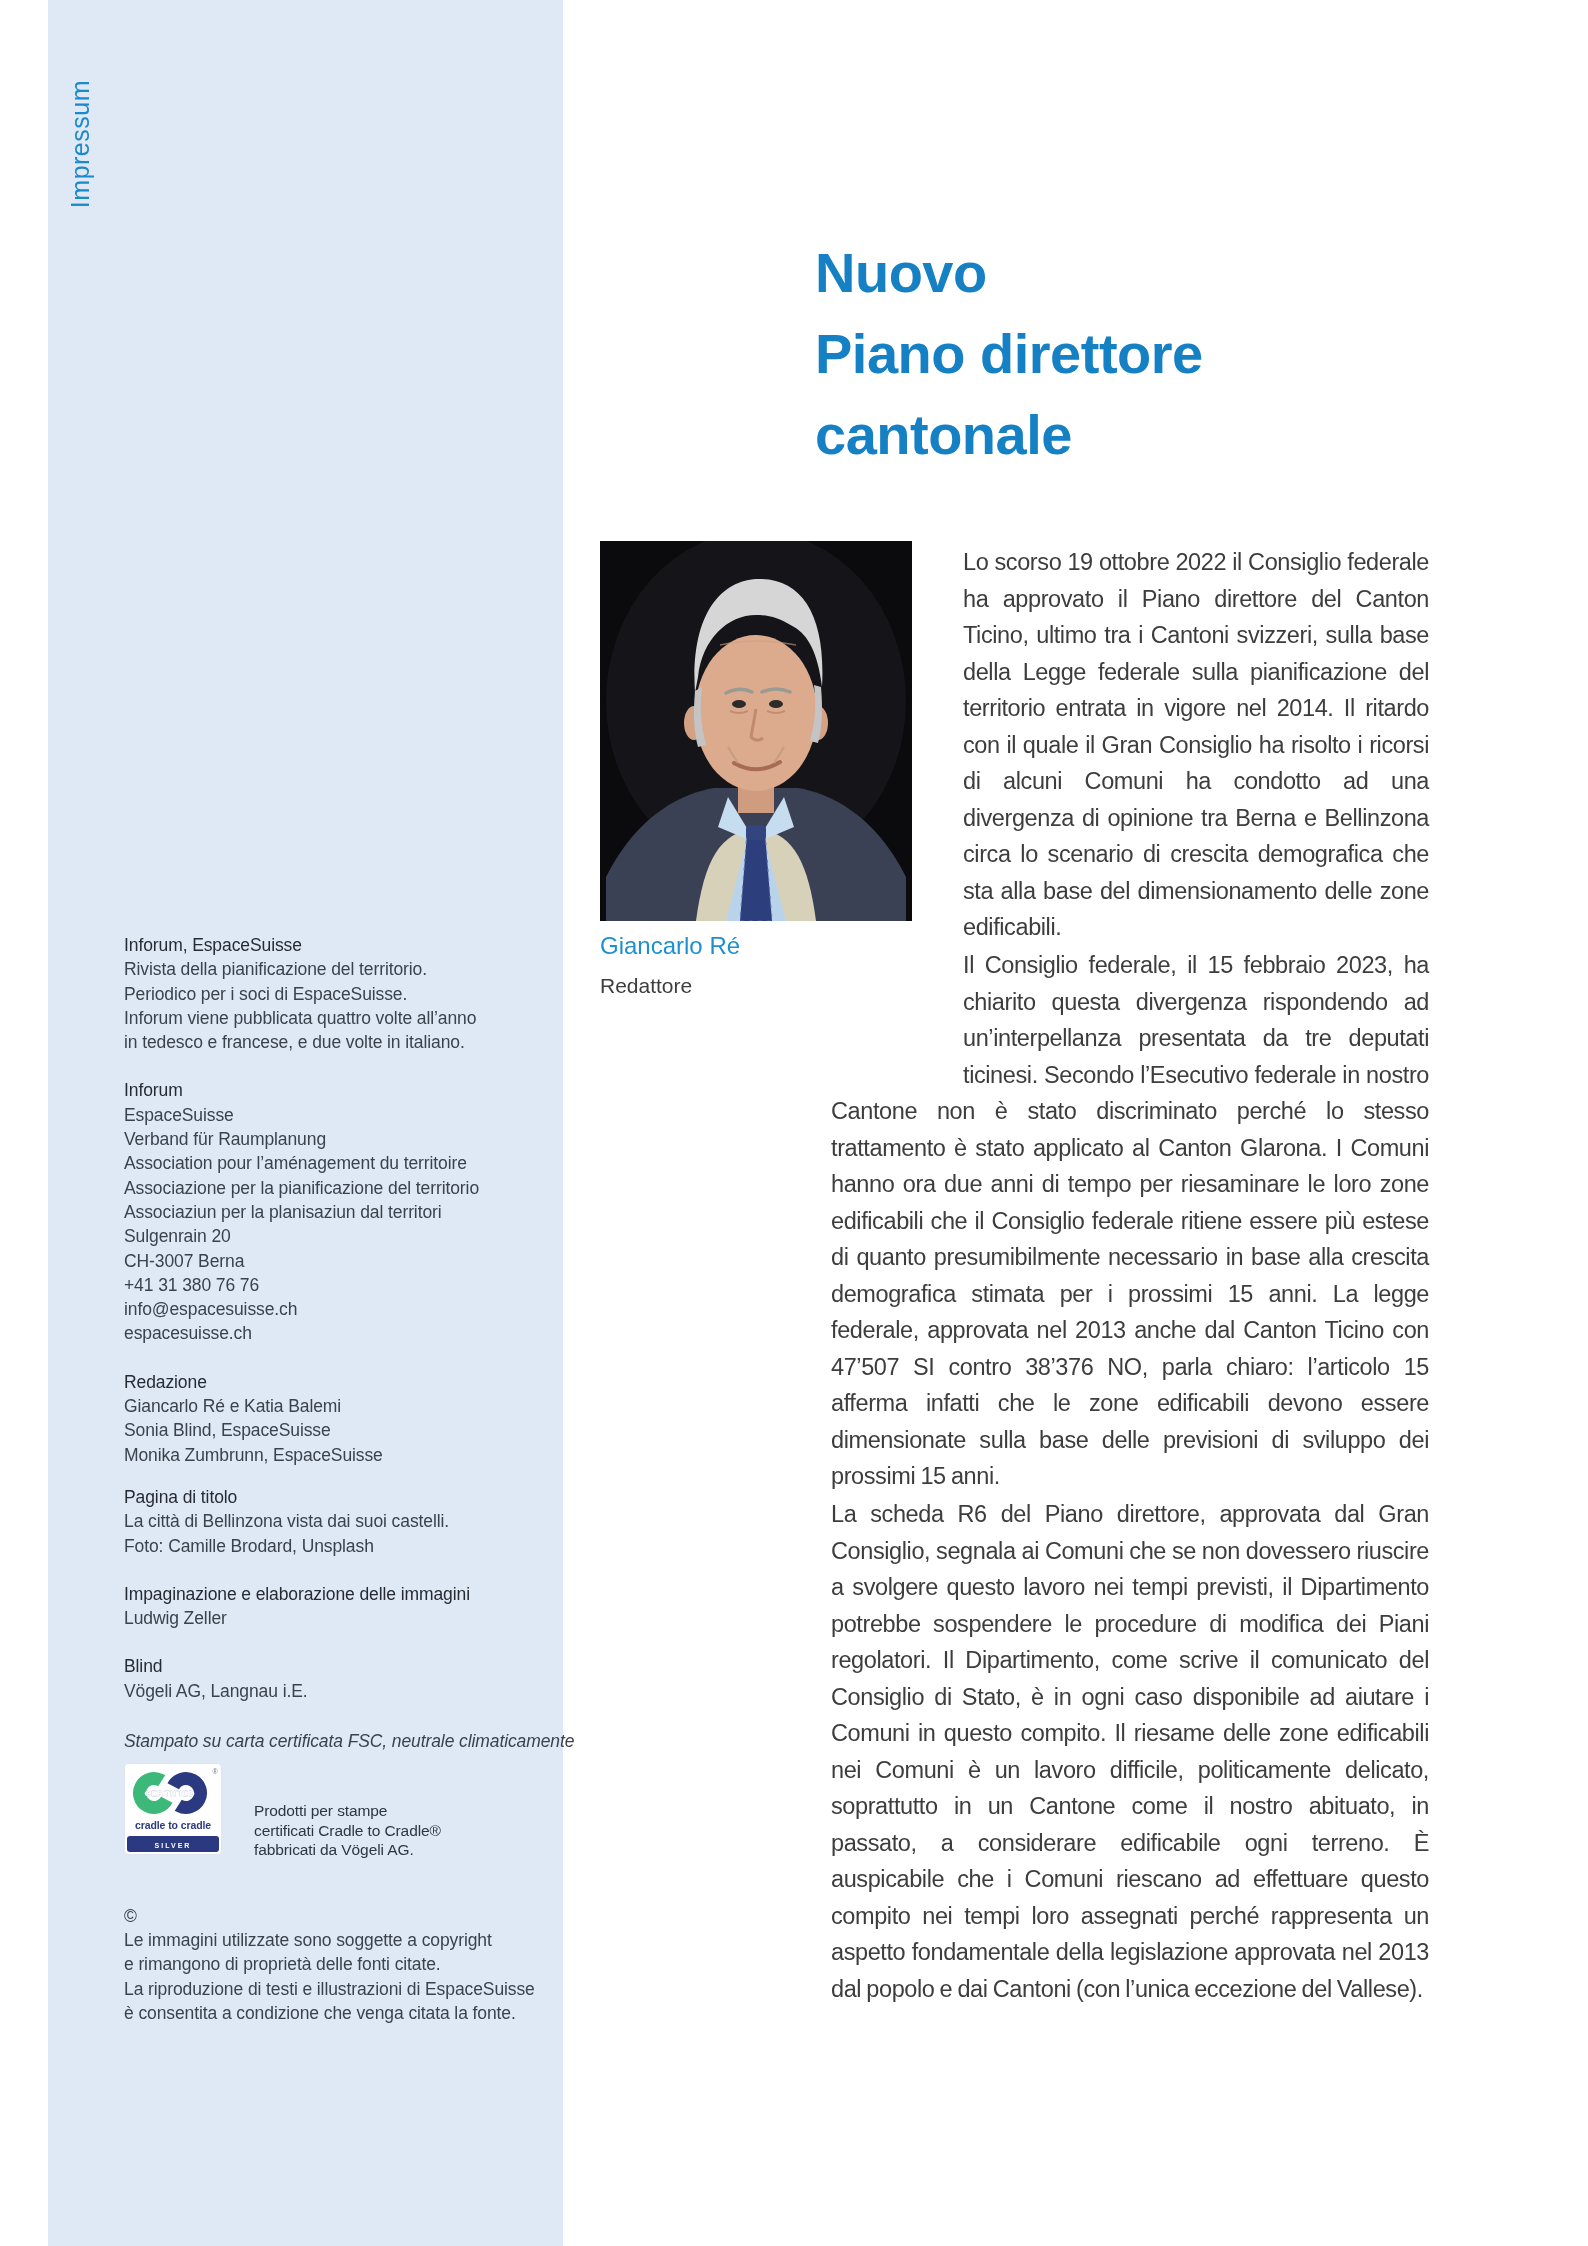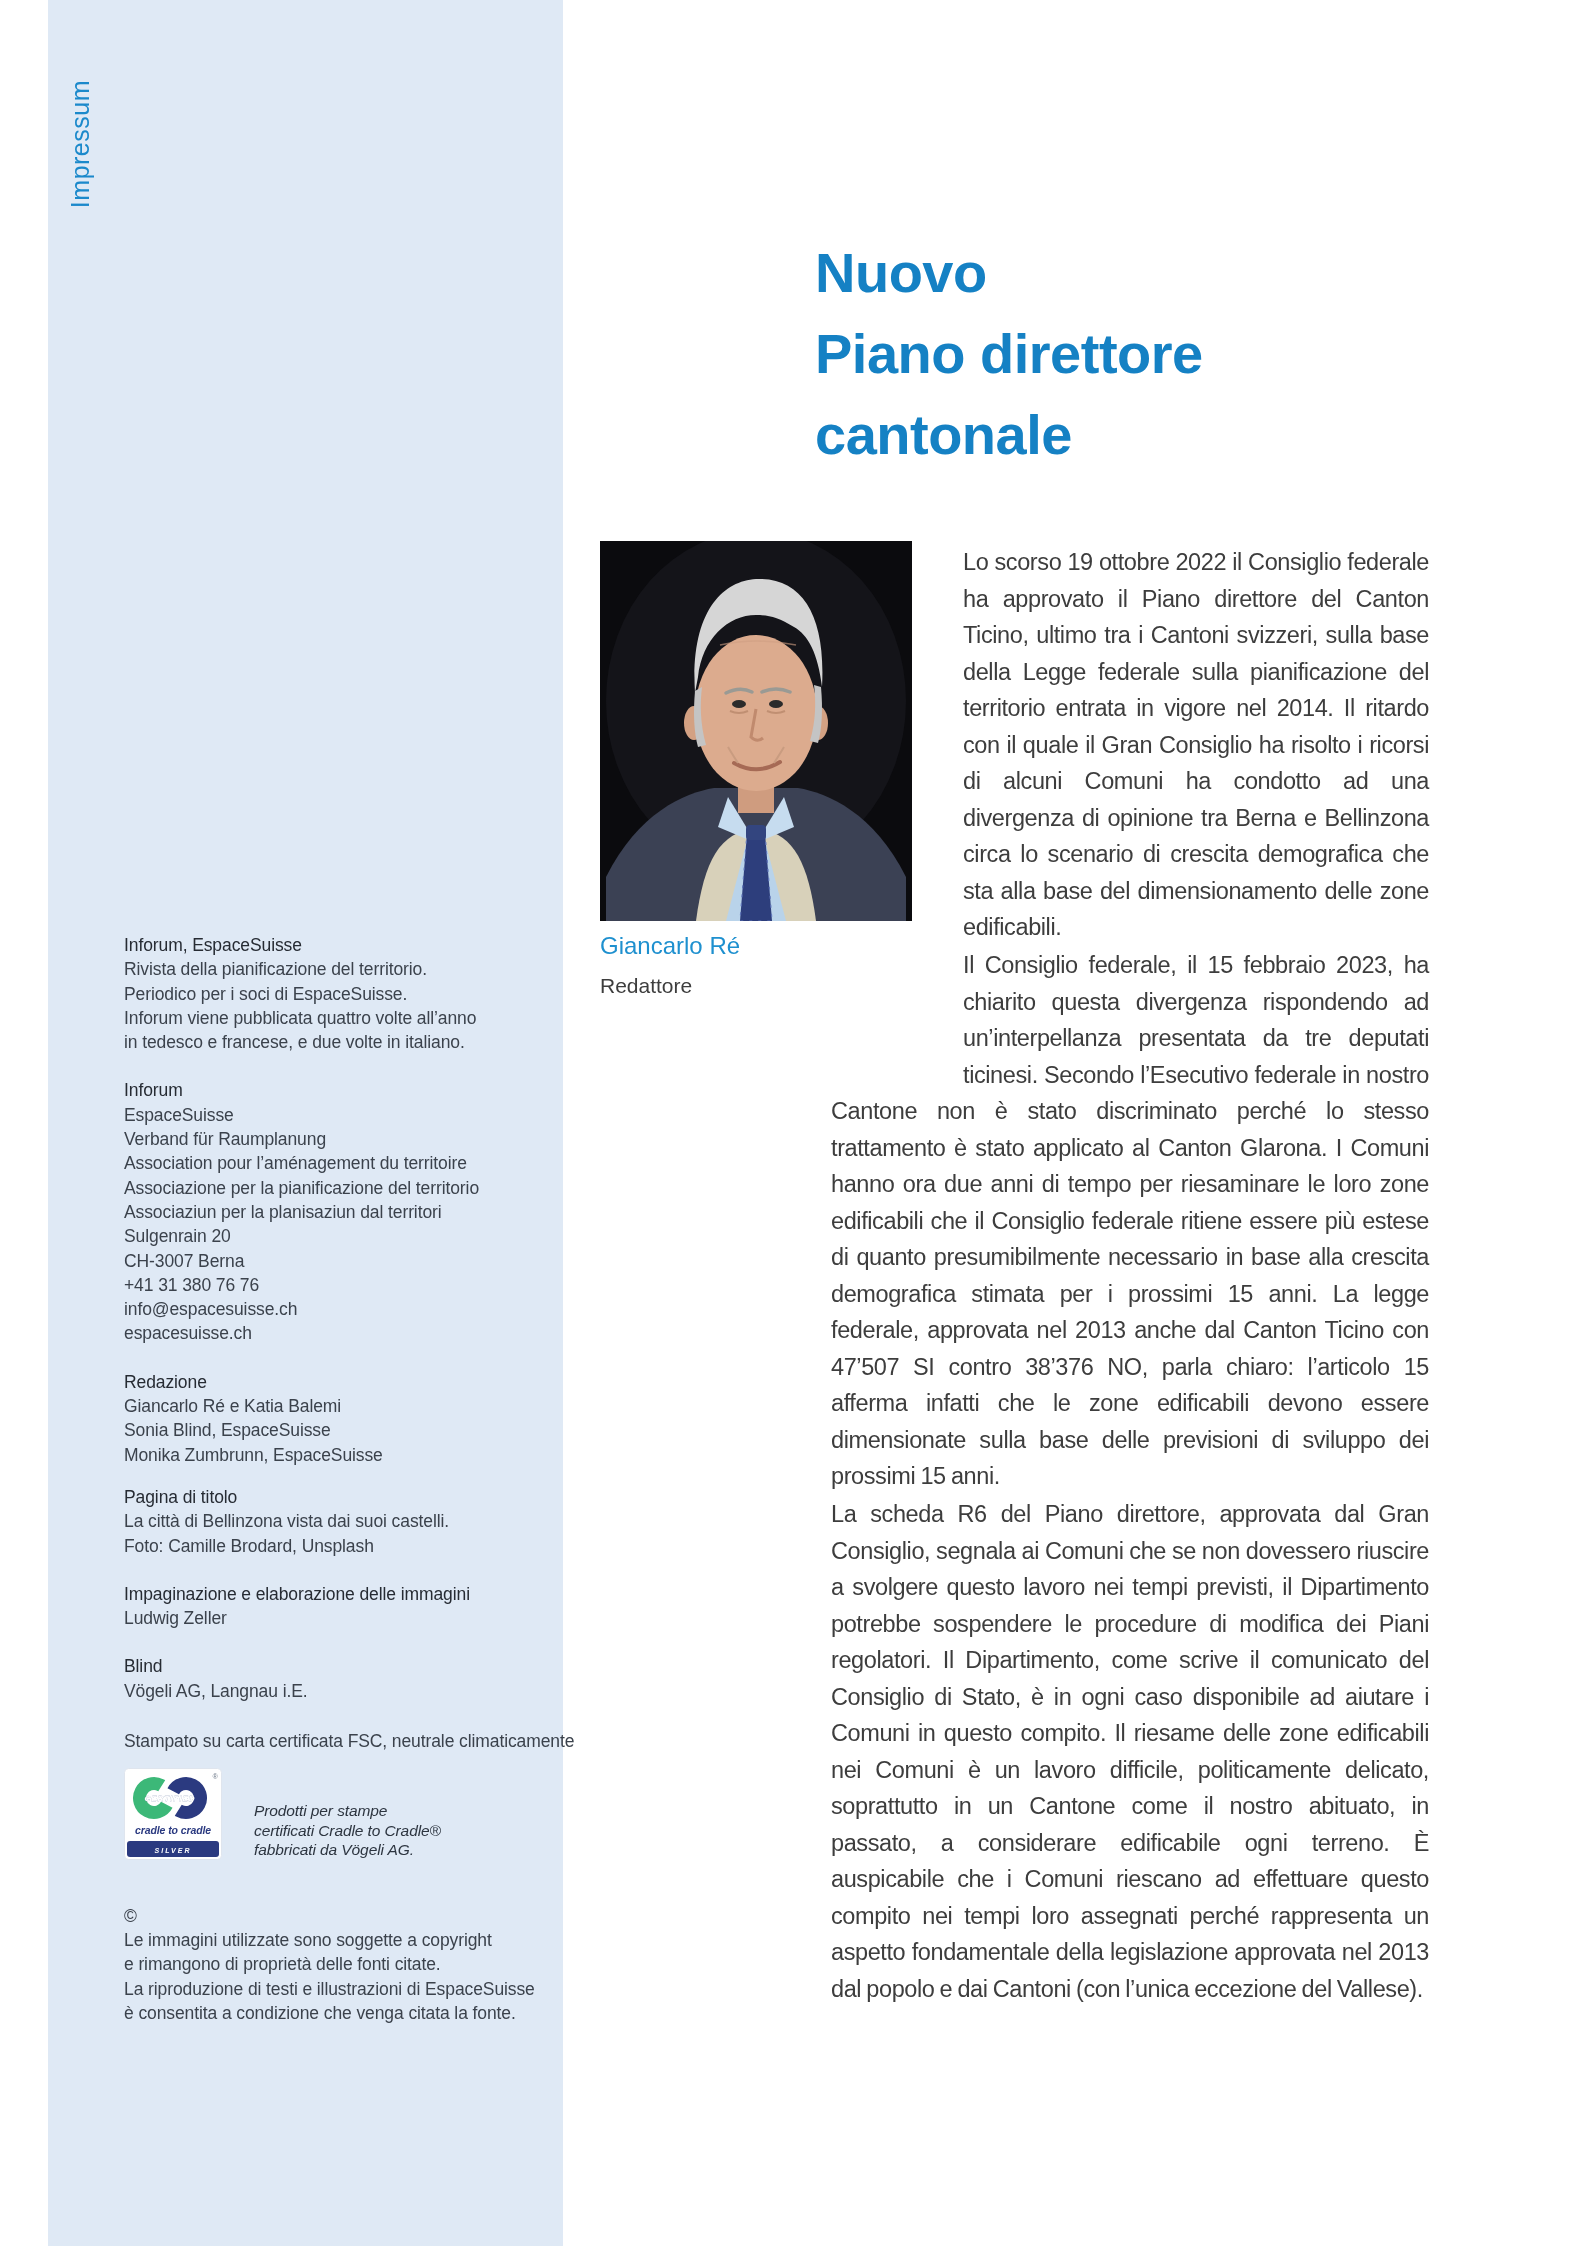--- a/index.html
+++ b/index.html
@@ -8,22 +8,22 @@
   .sidebar{position:absolute;left:48px;top:0;width:515px;height:2246px;background:#dfe9f5;}
   .vertical-label{position:absolute;left:66px;top:80px;writing-mode:vertical-rl;
         transform:rotate(180deg);font-size:25px;font-weight:500;letter-spacing:0.5px;
         color:#1b89cb;}
   .imprint{position:absolute;left:76px;top:933px;width:455px;font-size:17.5px;
         line-height:24.3px;color:#3b424c;letter-spacing:-0.1px;}
   .imprint h3{margin:0;font-size:17.5px;line-height:24.3px;font-weight:400;color:#262b33;}
   .iblock{margin:0 0 24px 0;}
   .iblock.tight{margin-bottom:18px;}
   .lines{white-space:pre-line;}
-  .fsc-note{margin:26px 4px 4px 0;}
-  .cert-row{display:flex;align-items:flex-end;margin-top:0;font-style:italic;}
+  .fsc-note{margin:26px 4px 4px 0;font-style:italic;}
+  .cert-row{display:flex;align-items:center;margin-top:0;}
   .cert-badge{flex:0 0 auto;}
   .cert-note{margin:44px 0 0 32px;font-size:15.5px;line-height:19.5px;font-weight:500;
         color:#2d3540;white-space:pre-line;}
   .copyright{margin-top:44px;}
   .copyright .sym{line-height:24.3px;}
   .title{position:absolute;left:815px;top:232px;margin:0;font-size:56px;line-height:81px;
         font-weight:700;color:#1581c4;letter-spacing:-0.5px;}
   .title span{display:block;}
   .photo{position:absolute;left:600px;top:541px;width:312px;height:380px;overflow:hidden;}
   .cap-name{position:absolute;left:600px;top:932px;font-size:24px;font-weight:500;color:#1e90cf;}

